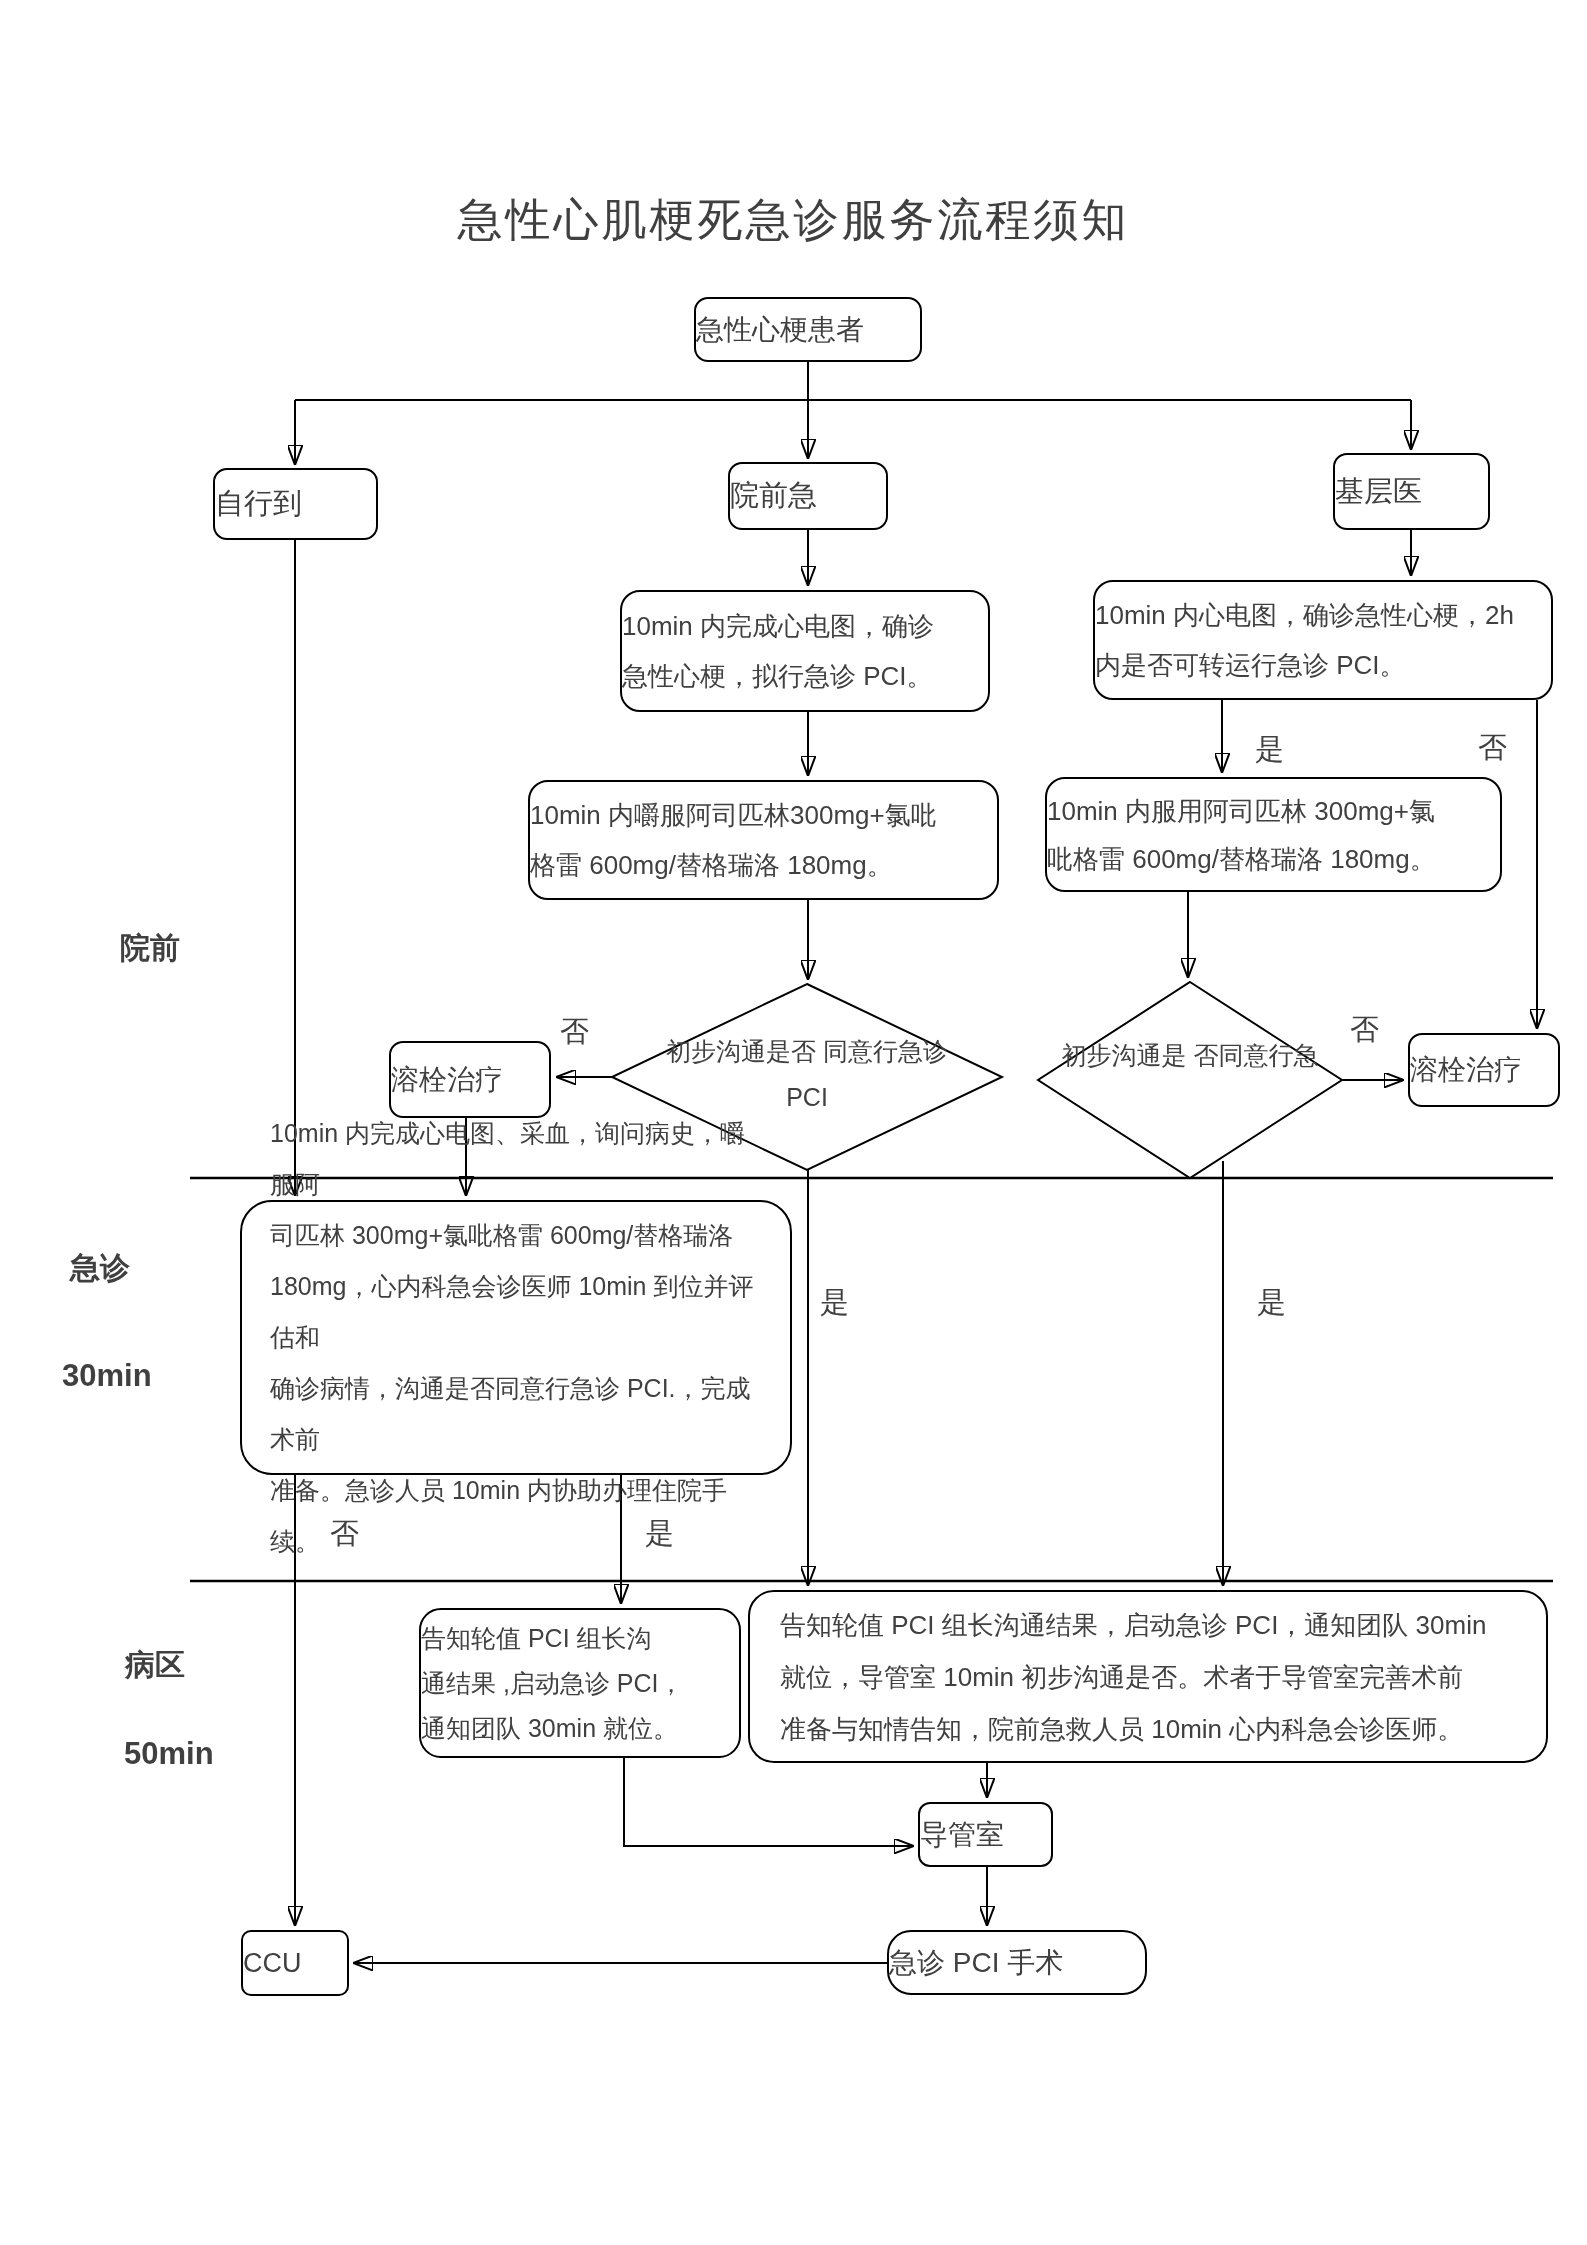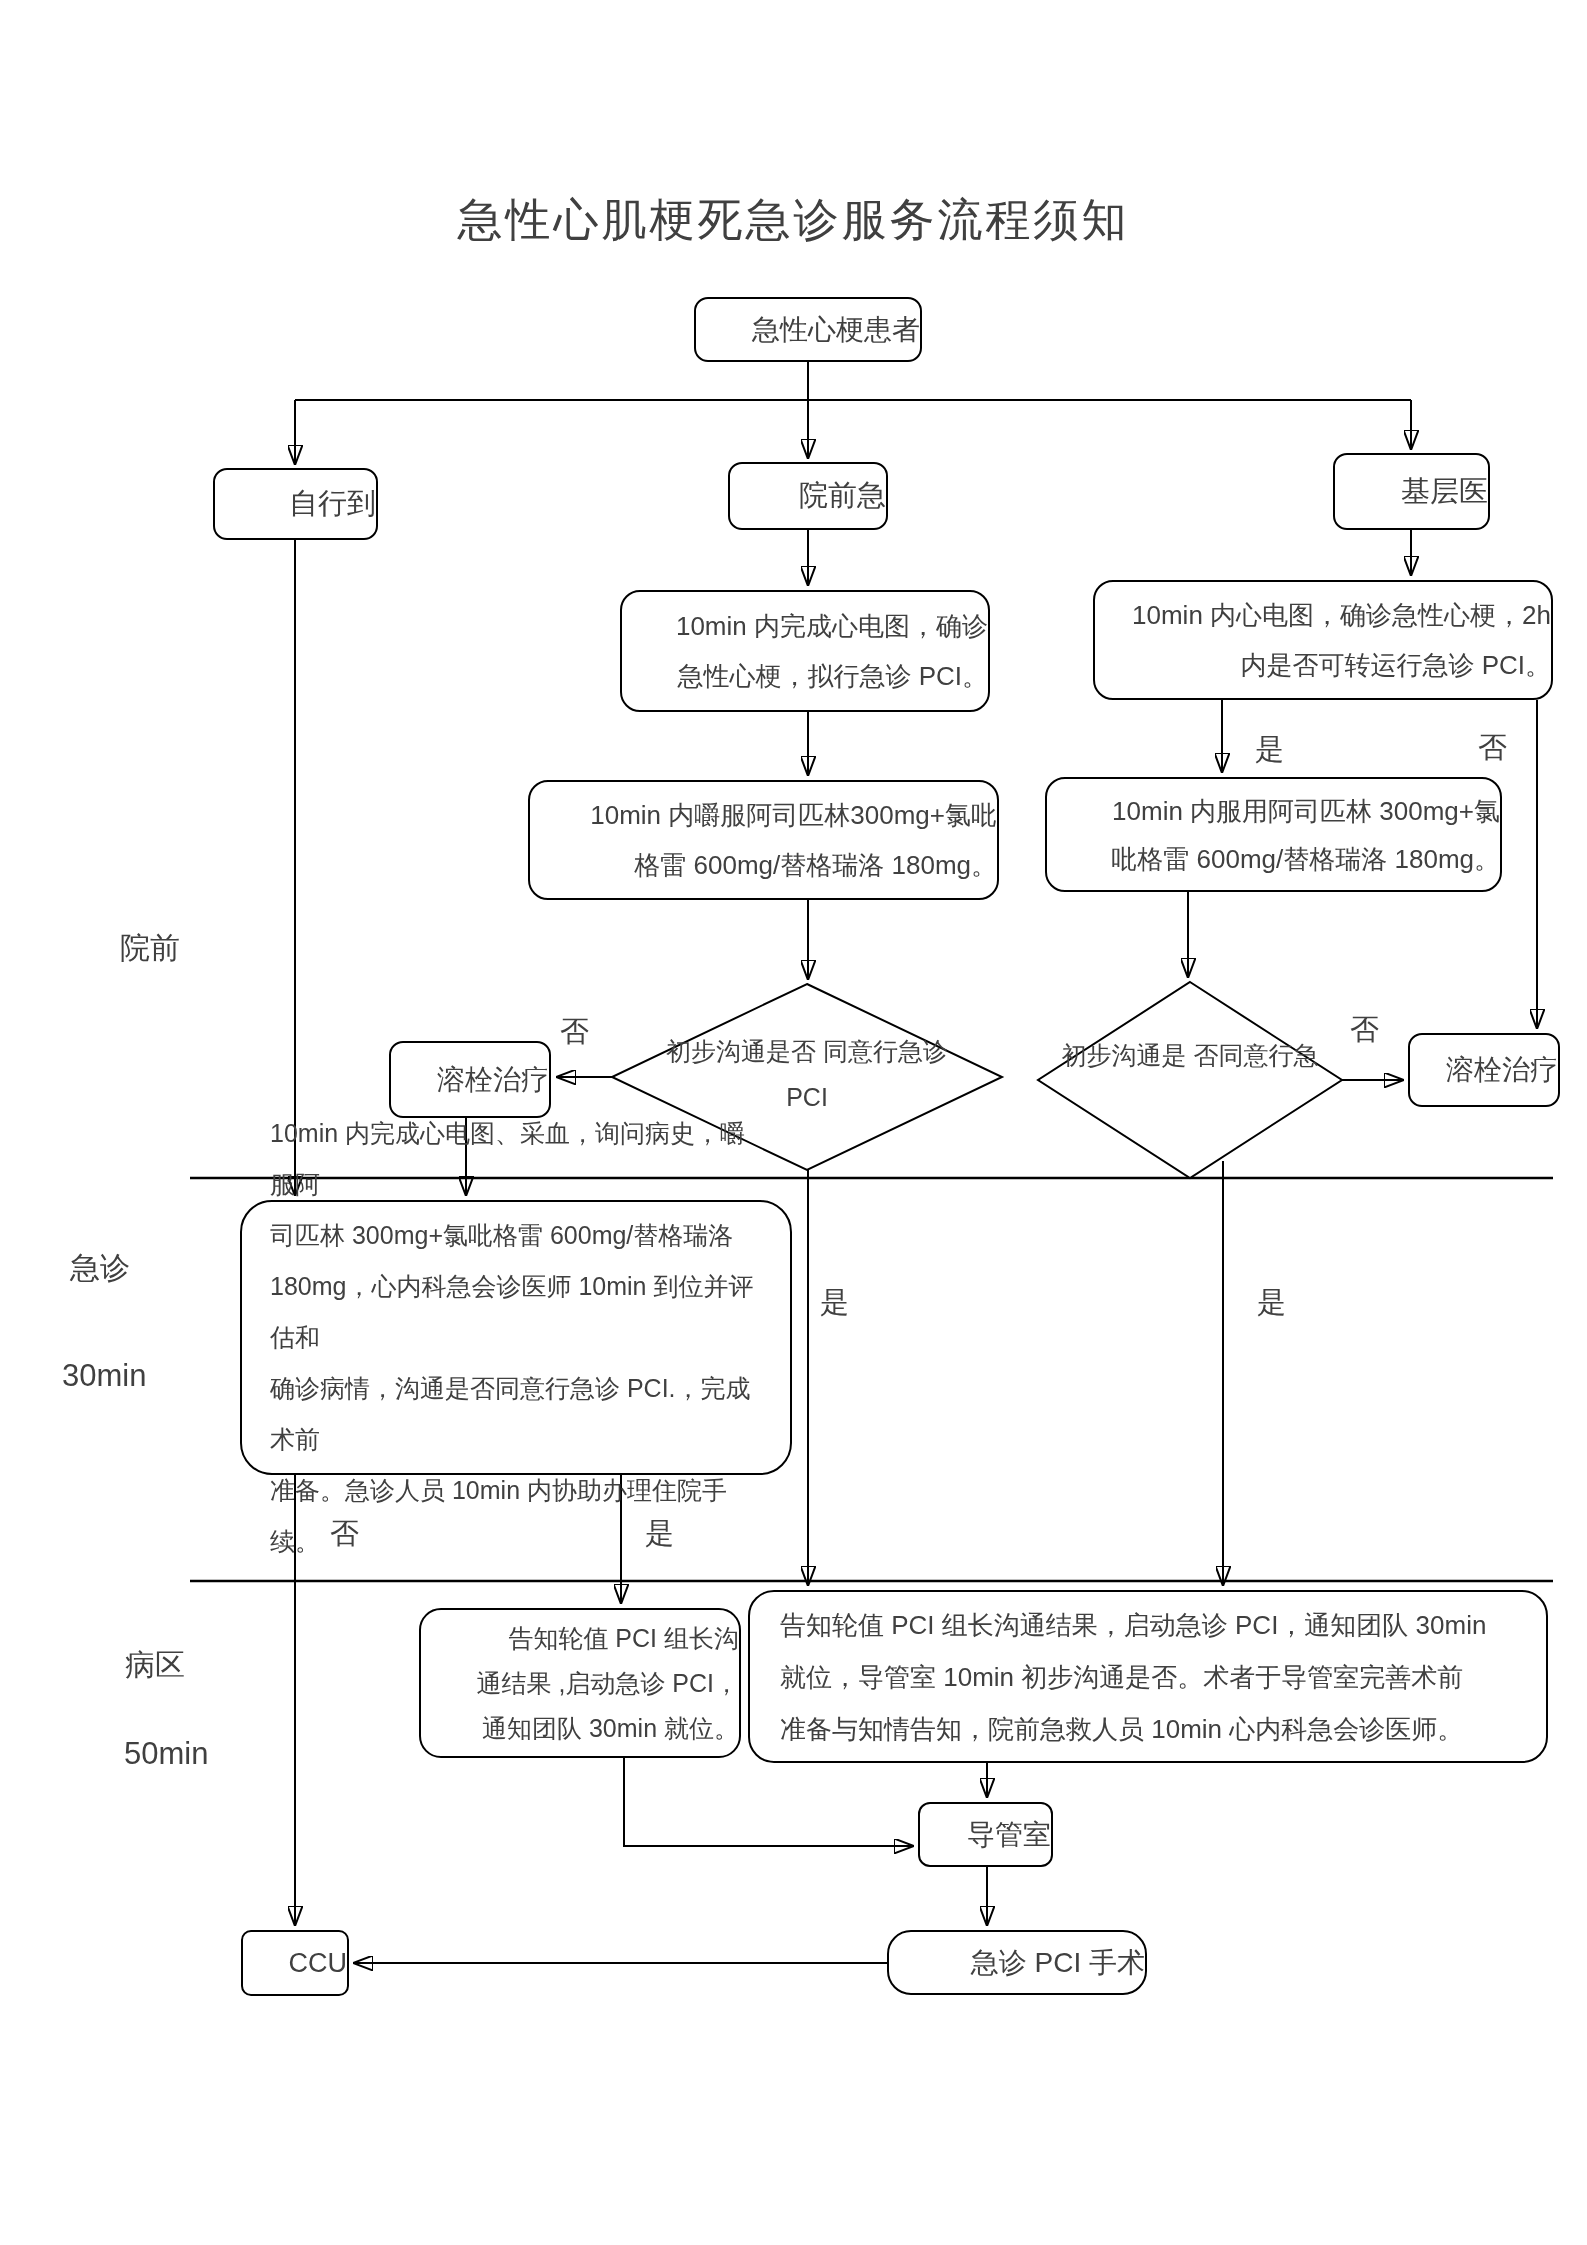--- a/index.html
+++ b/index.html
@@ -5,23 +5,23 @@
   html,body{margin:0;padding:0;background:#fff;}
   .page{position:relative;width:1587px;height:2245px;background:#fff;overflow:hidden;
         font-family:"Liberation Sans","DejaVu Sans",sans-serif;color:#404040;}
   .title{position:absolute;left:0;top:190px;width:100%;text-align:center;
          font-family:"Liberation Serif","DejaVu Serif",serif;font-size:45px;letter-spacing:3px;}
   svg.connectors{position:absolute;left:0;top:0;width:1587px;height:2245px;}
   svg.connectors path{stroke:#000;stroke-width:2;fill:none;}
   svg.connectors path.divider{stroke-width:2.4;}
   svg.connectors polygon{fill:#fff;stroke:#000;stroke-width:2;}
   .node{position:absolute;box-sizing:border-box;border:2px solid #000;border-radius:16px;background:#fff;
-        display:flex;flex-direction:column;align-items:flex-end;justify-content:center;text-align:center;}
+        display:flex;flex-direction:column;align-items:flex-start;justify-content:center;text-align:center;}
   .node .ln{display:block;}
-  .lbl{position:absolute;font-weight:normal;font-size:30px;}
+  .lbl{position:absolute;font-weight:bold;font-size:30px;}
   .elbl{position:absolute;font-size:29px;}
   .dtext{position:absolute;text-align:center;font-size:25px;line-height:46px;}
 
   #n-patient{left:694px;top:297px;width:228px;height:65px;font-size:28px;border-radius:14px;}
   #n-self{left:213px;top:468px;width:165px;height:72px;font-size:29px;border-radius:14px;}
   #n-ems{left:728px;top:462px;width:160px;height:68px;font-size:29px;border-radius:14px;}
   #n-primary{left:1333px;top:453px;width:157px;height:77px;font-size:29px;border-radius:14px;}
   #n-ems-ecg{left:620px;top:590px;width:370px;height:122px;font-size:26px;line-height:50px;border-radius:20px;}
   #n-primary-ecg{left:1093px;top:580px;width:460px;height:120px;font-size:26px;line-height:50px;border-radius:20px;}
   #n-ems-meds{left:528px;top:780px;width:471px;height:120px;font-size:26px;line-height:50px;border-radius:20px;}

